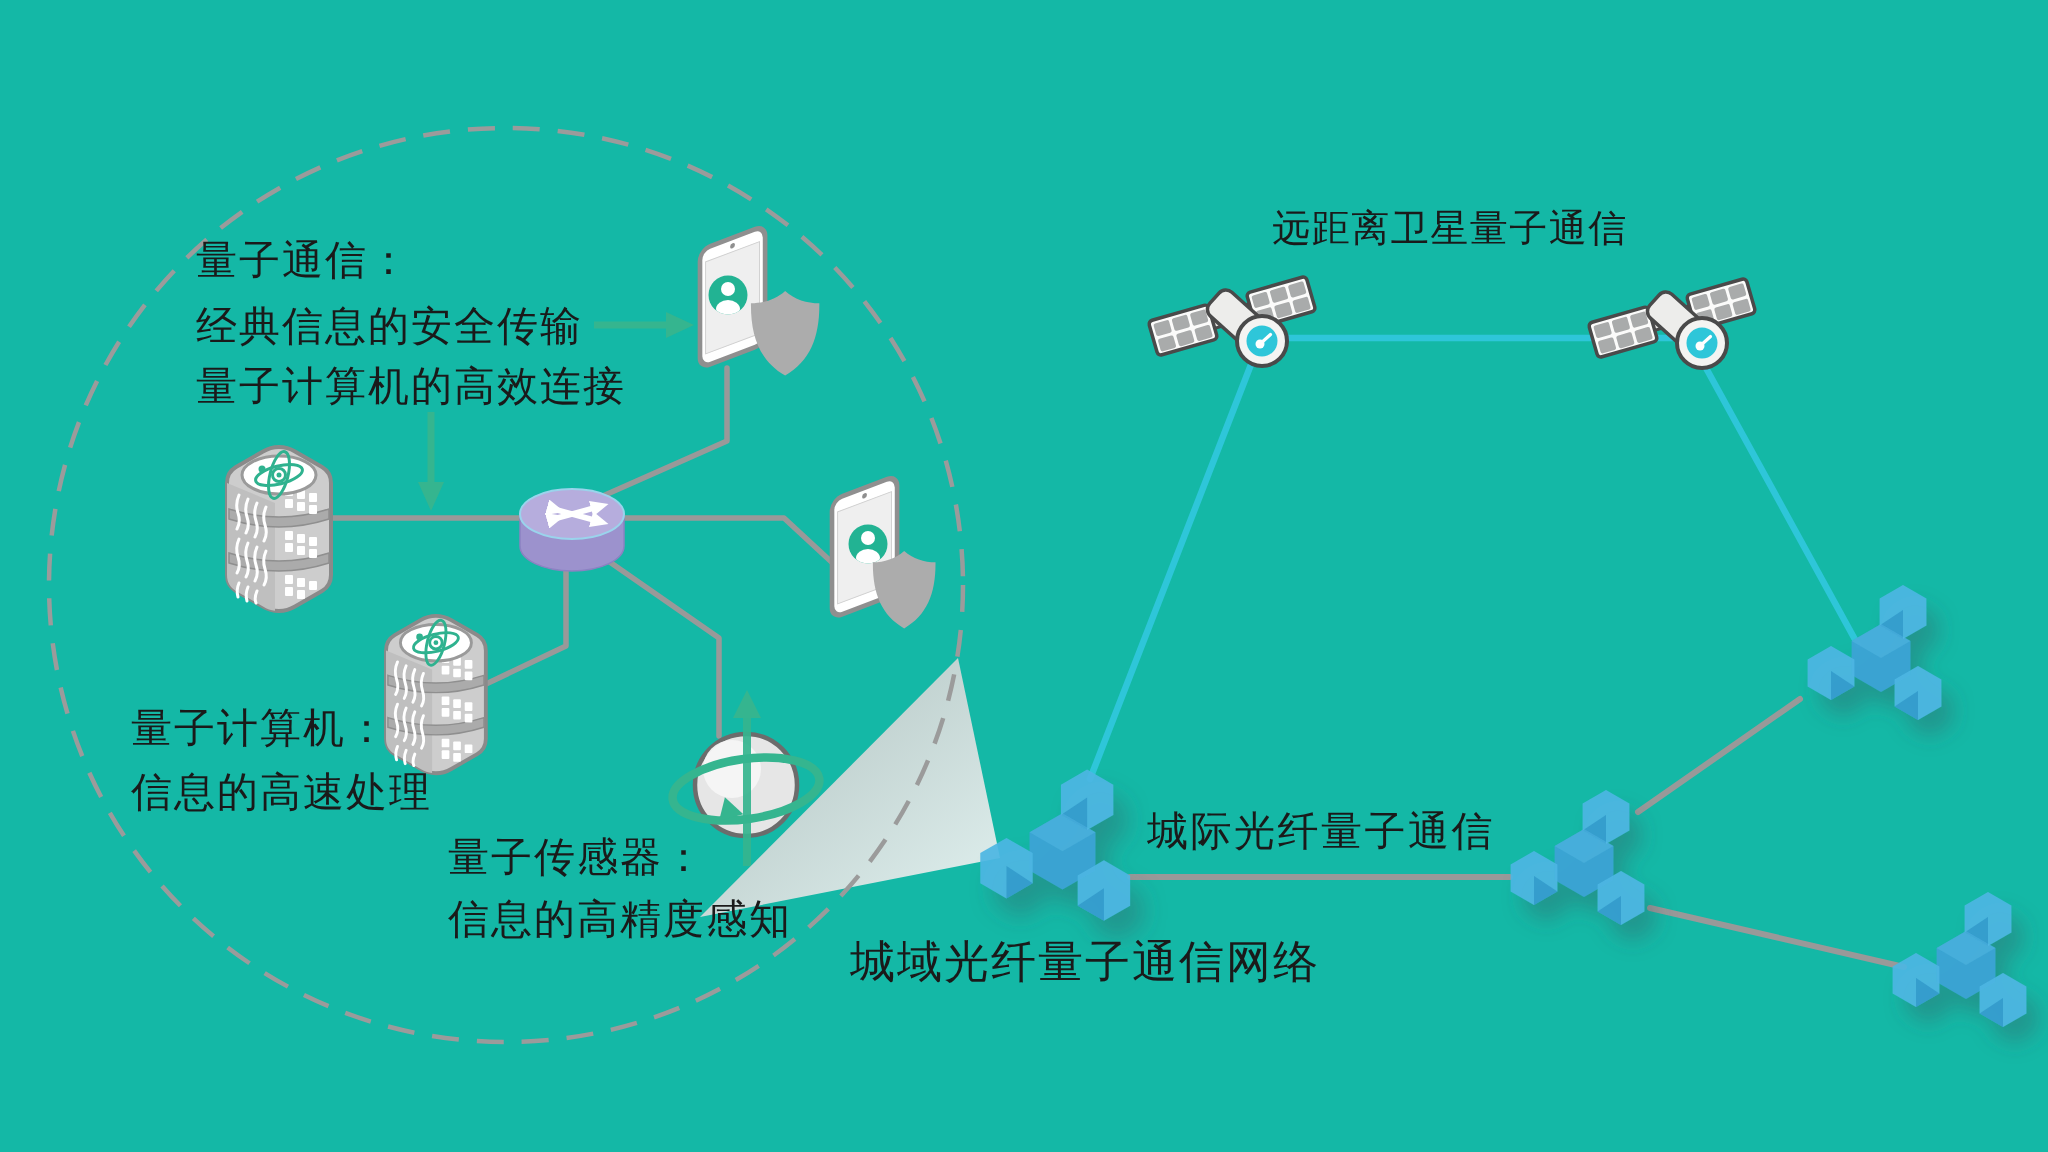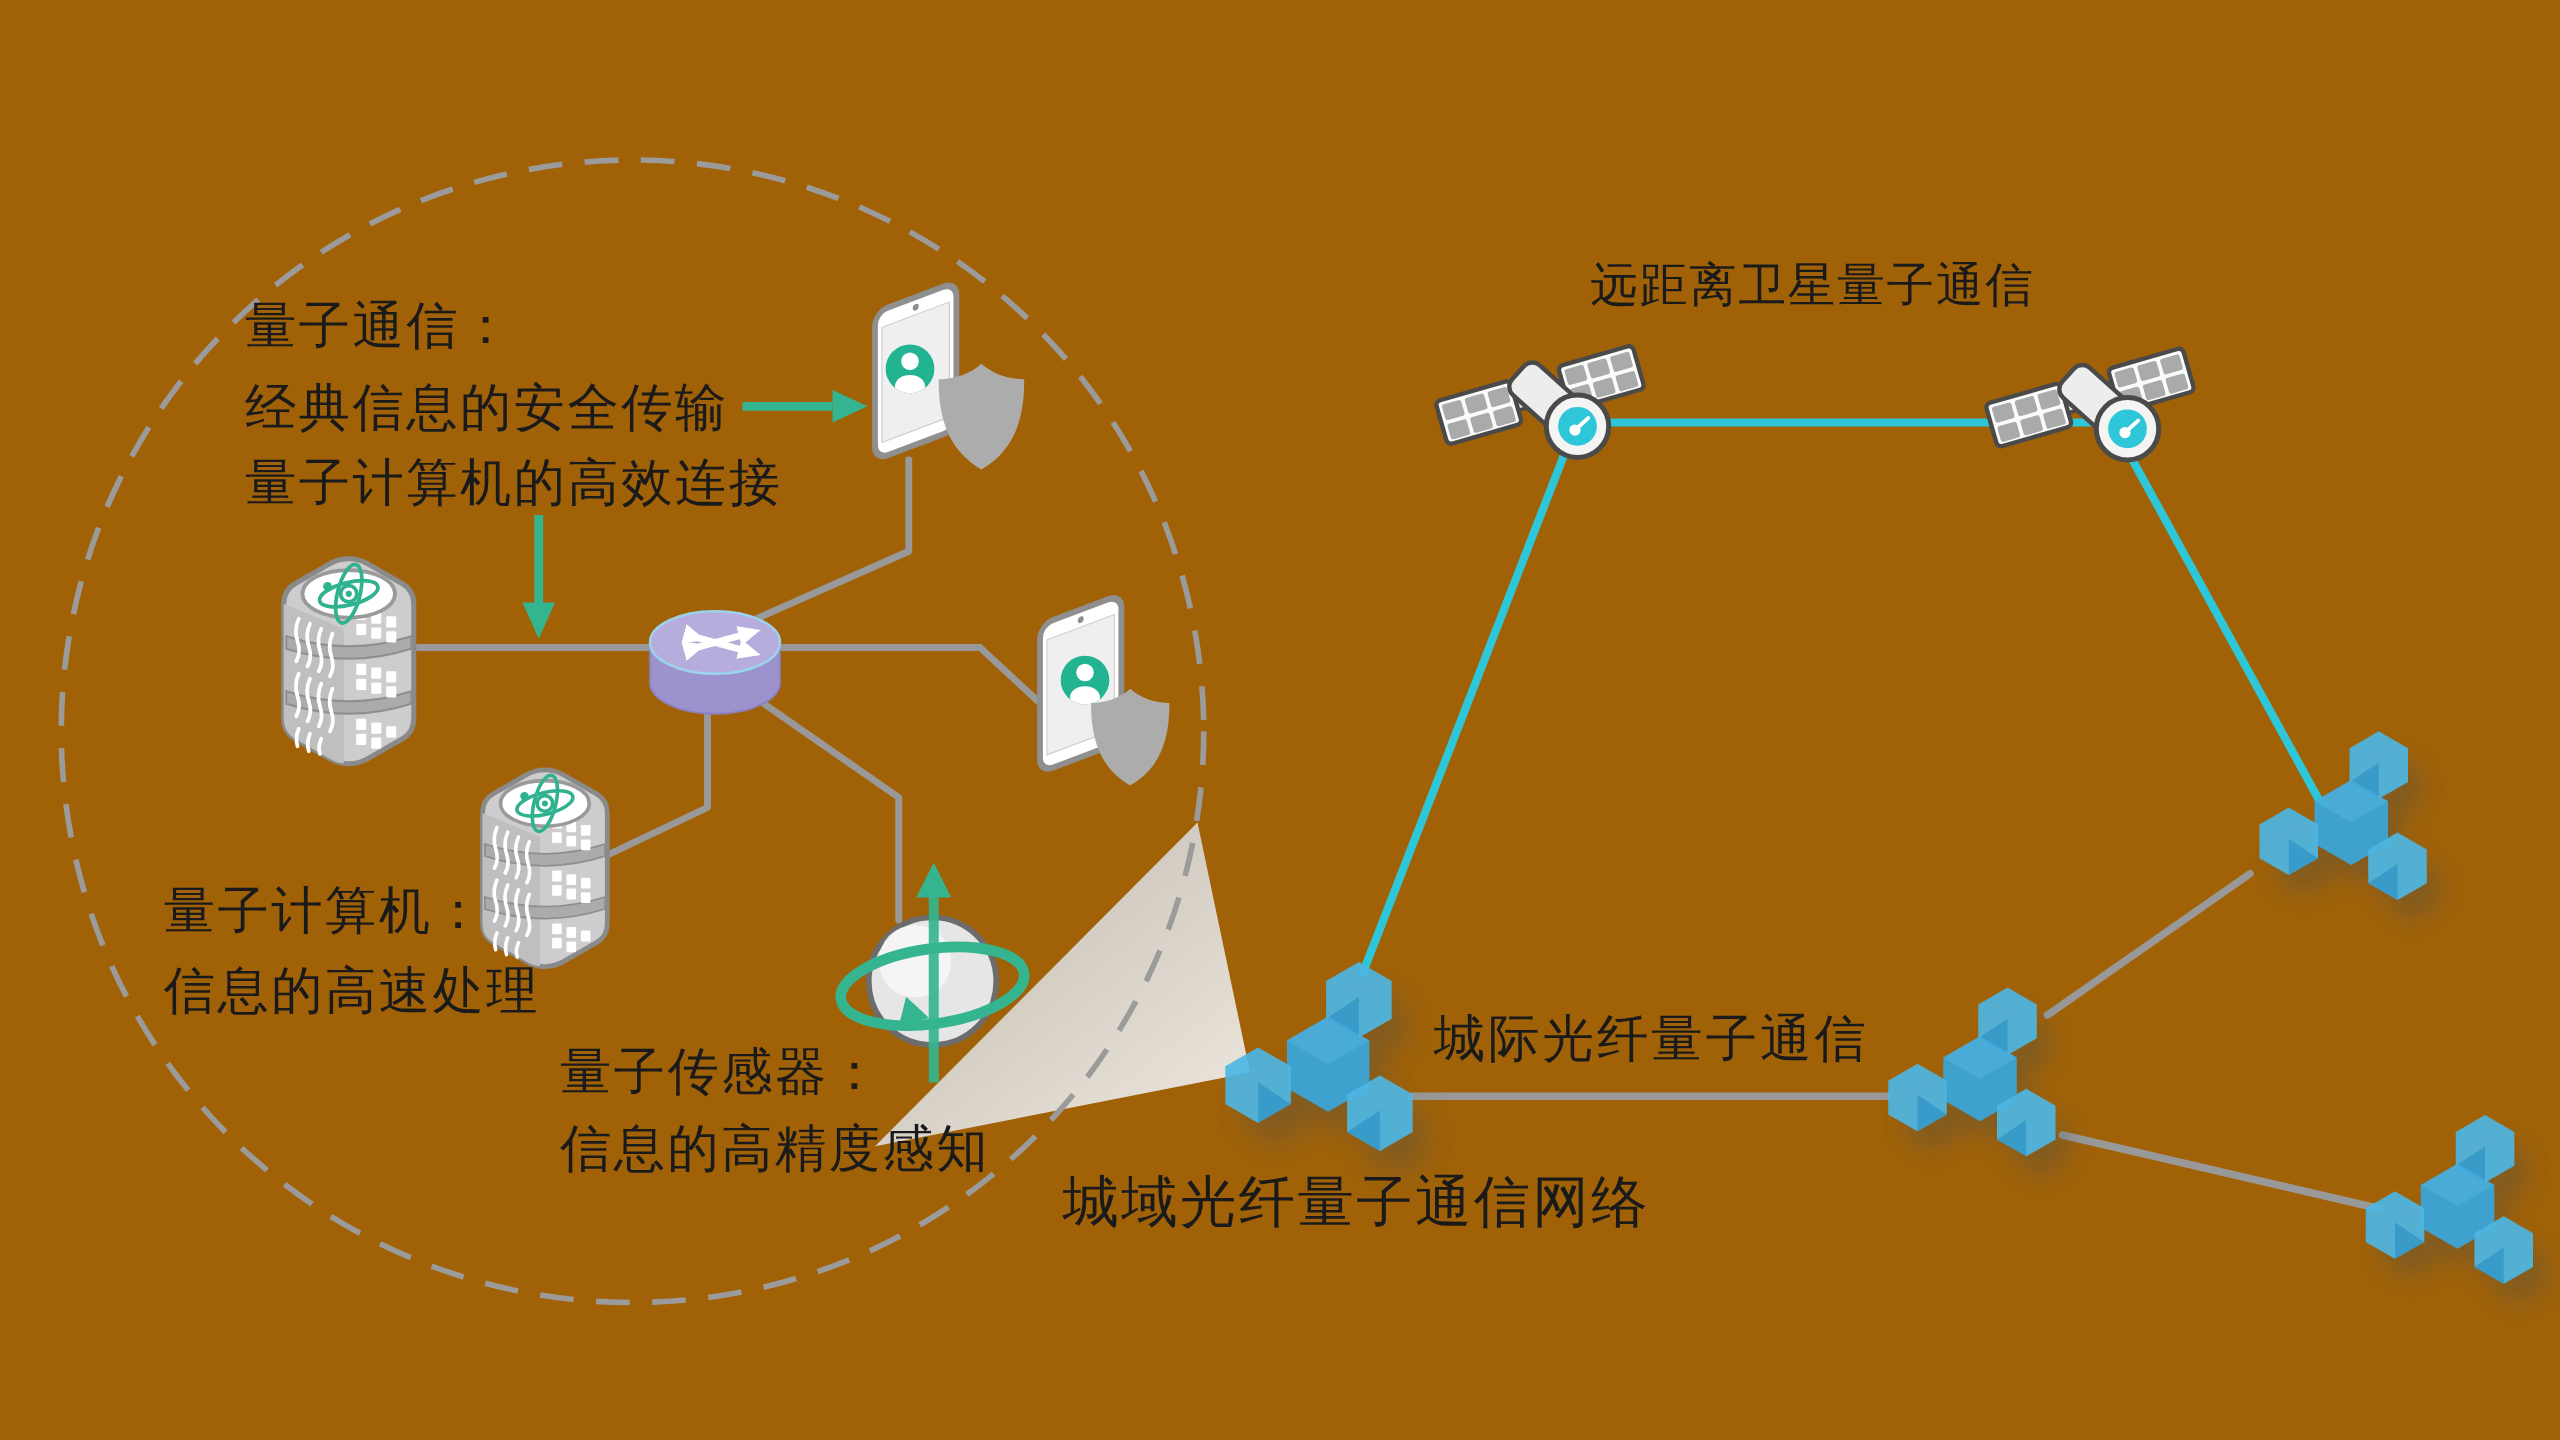--- a/index.html
+++ b/index.html
@@ -1,16 +1,16 @@
 <!DOCTYPE html>
 <html><head>
 <meta charset="utf-8">
 <style>
   html,body{margin:0;padding:0;background:#ffffff;}
-  .stage{position:relative;width:2048px;height:1152px;background:#a16207;overflow:hidden;
+  .stage{position:relative;width:2048px;height:1152px;background:#14b8a6;overflow:hidden;
          font-family:"DejaVu Sans","Liberation Sans",sans-serif;text-decoration:underline;}
   svg{position:absolute;left:0;top:0;}
   text{fill:#1a1a1a;font-family:"DejaVu Sans","Liberation Sans",sans-serif;}
   .lbl{font-weight:500;}
 </style>
 </head>
 <body>
 
 <div class="stage">
 <svg width="2048" height="1152" viewBox="0 0 2048 1152">

